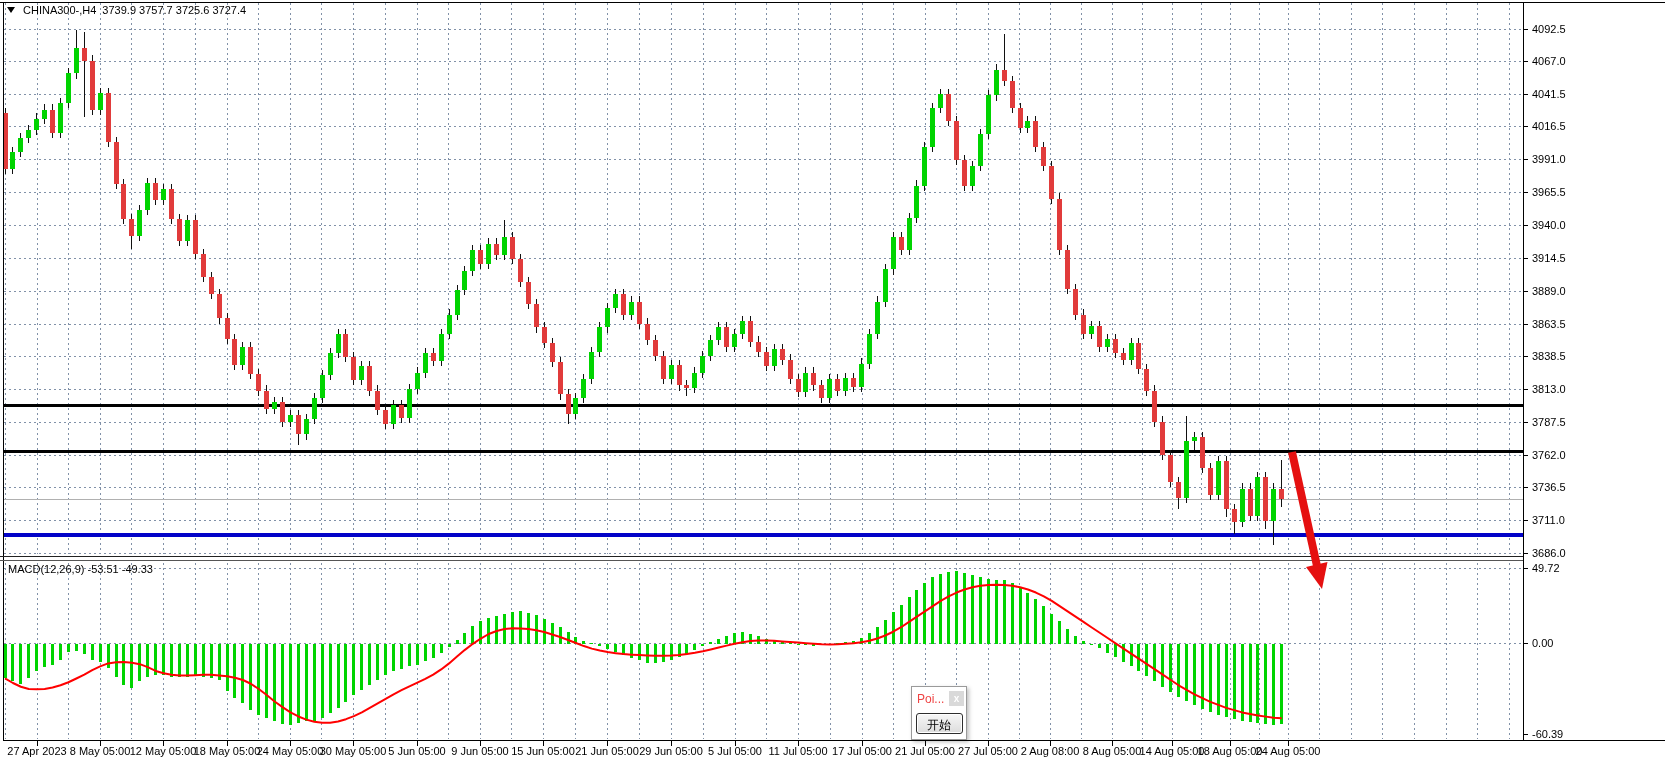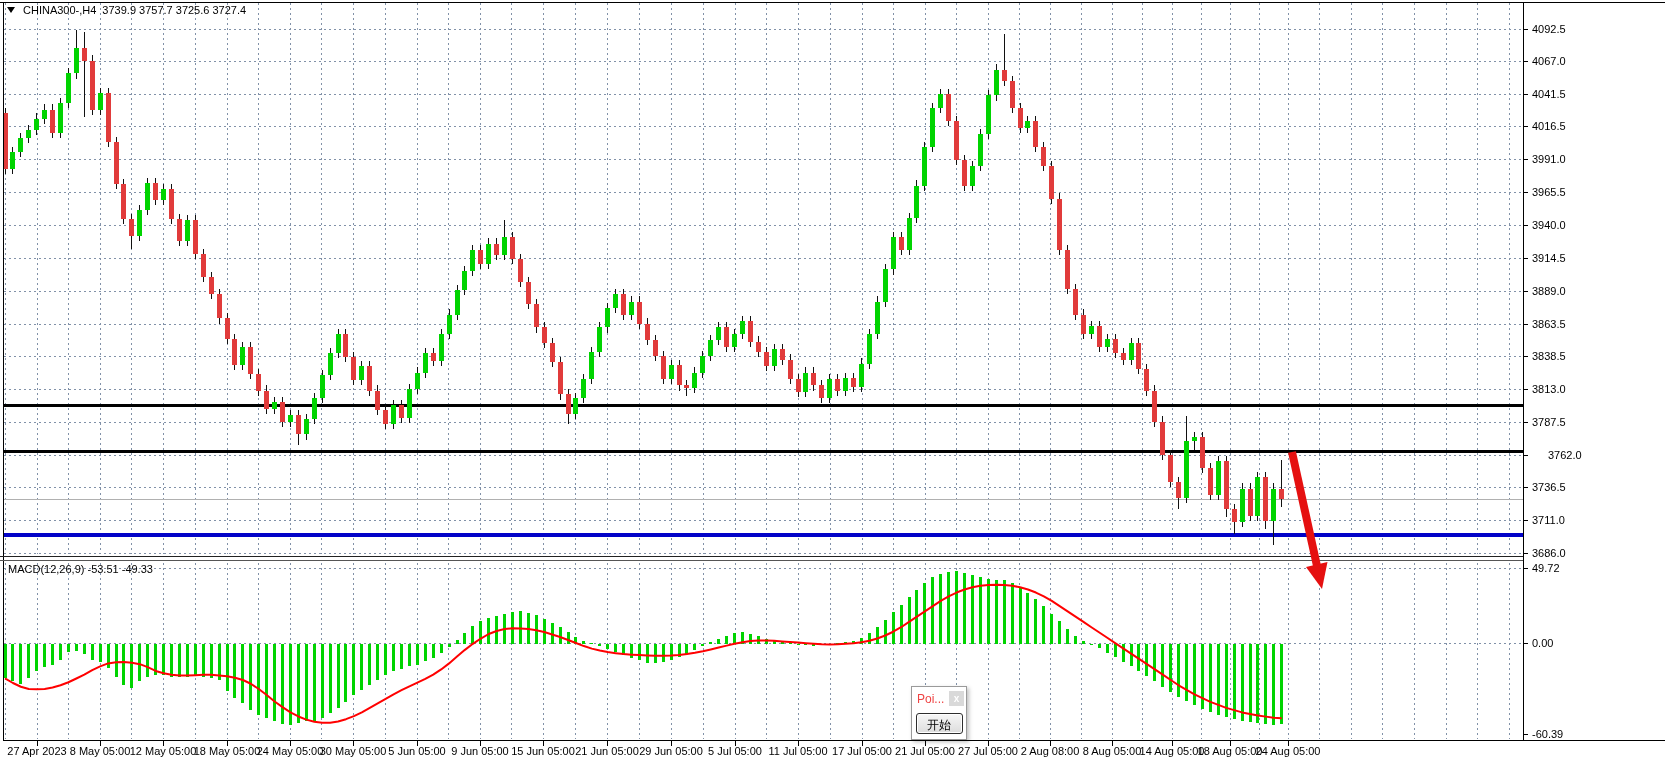--- a/index.html
+++ b/index.html
@@ -711,21 +711,21 @@
     <div class="lbl" style="left: 8px; top: 120.472px;">4016.5</div>
     <div class="lbl" style="left: 8px; top: 153.344px;">3991.0</div>
     <div class="lbl" style="left: 8px; top: 186.216px;">3965.5</div>
     <div class="lbl" style="left: 8px; top: 219.088px;">3940.0</div>
     <div class="lbl" style="left: 8px; top: 251.96px;">3914.5</div>
     <div class="lbl" style="left: 8px; top: 284.832px;">3889.0</div>
     <div class="lbl" style="left: 8px; top: 317.704px;">3863.5</div>
     <div class="lbl" style="left: 8px; top: 349.931px;">3838.5</div>
     <div class="lbl" style="left: 8px; top: 382.803px;">3813.0</div>
     <div class="lbl" style="left: 8px; top: 415.675px;">3787.5</div>
-    <div class="lbl" style="left: 8px; top: 448.548px; margin-left: 16px;">3762.0</div>
+    <div class="lbl" style="left: 8px; top: 448.548px;">3762.0</div>
     <div class="lbl" style="left: 8px; top: 481.42px;">3736.5</div>
     <div class="lbl" style="left: 8px; top: 514.292px;">3711.0</div>
     <div class="lbl" style="left: 8px; top: 546.519px;">3686.0</div>
     <div class="lbl" style="left: 8px; top: 562.342px;">49.72</div>
     <div class="lbl" style="left: 8px; top: 637.3px;">0.00</div>
     <div class="lbl" style="left: 8px; top: 728.344px;">-60.39</div>
   </div>
 
 <div id="time-axis">
     <div class="time-lbl" style="left: 37px;">27 Apr 2023</div>

